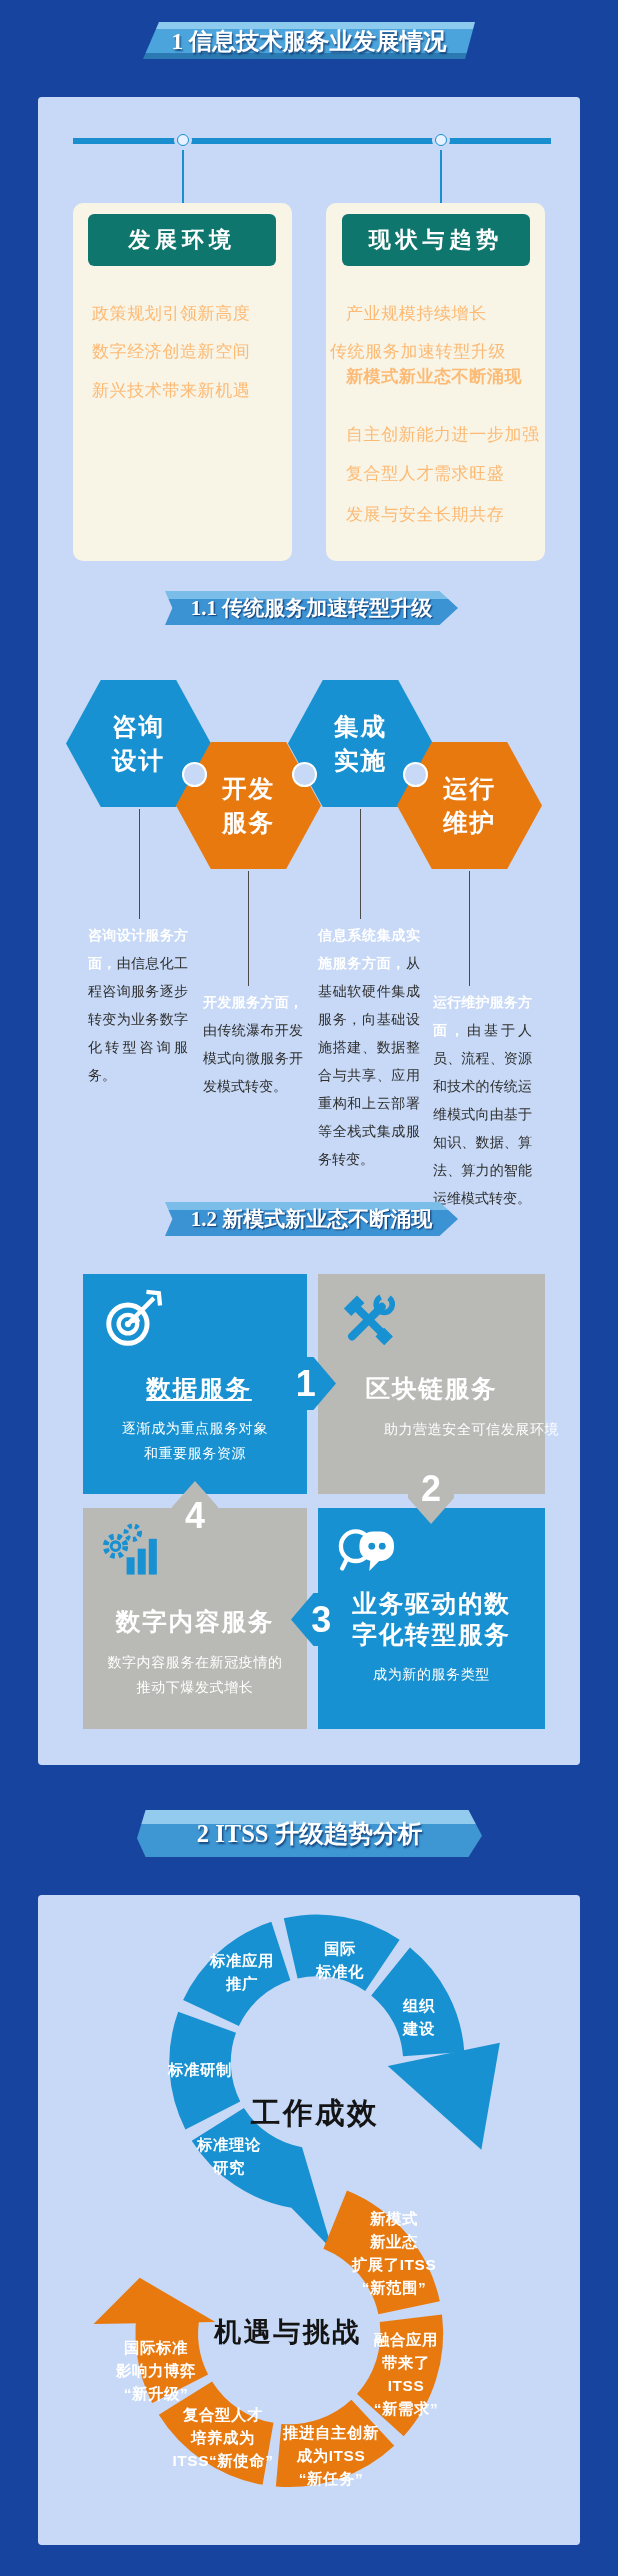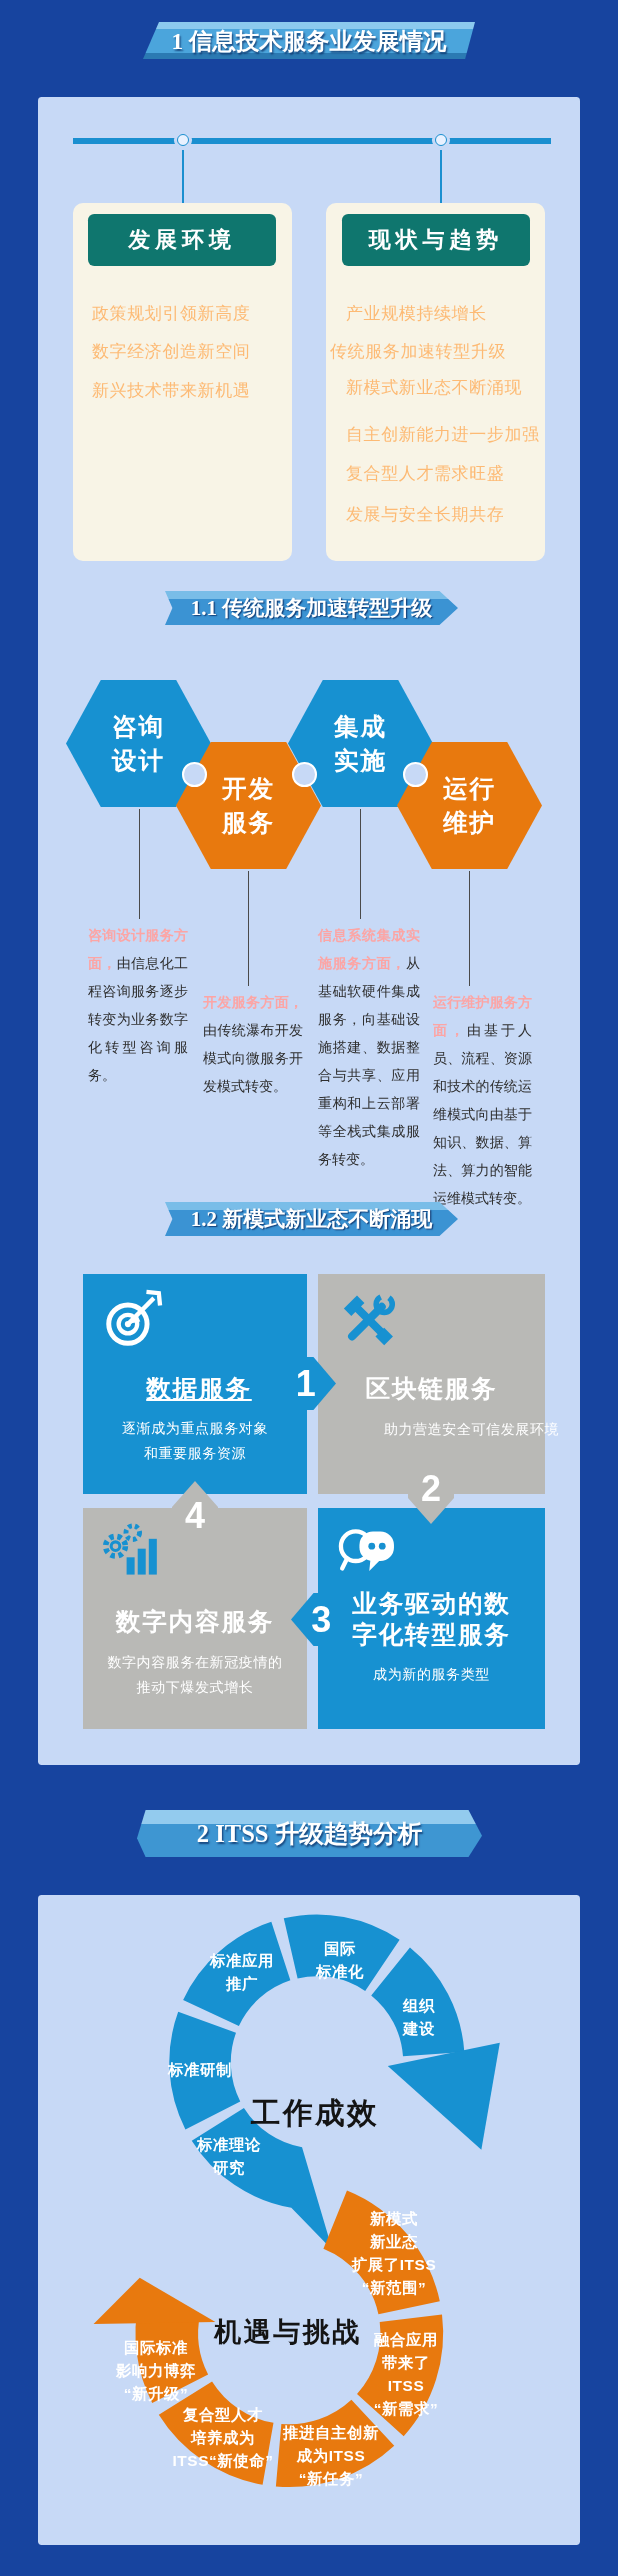--- a/index.html
+++ b/index.html
@@ -61,21 +61,21 @@
   }
   .hex-blue{background:#1791d1;}
   .hex-orange{background:#e8790e;}
   .hex-dot{
     width:24.6px;height:24.6px;border-radius:50%;
     background:#c7d9f6;border:2.5px solid #ffffff;box-sizing:border-box;
   }
   .thin-line{width:1.2px;background:#4a4a4a;}
 
   .para{font-size:14px;line-height:28px;color:#2e2e2e;text-align:justify;}
-  .para b{color:#fca5a5;}
+  .para b{color:#ffffff;}
 
   
   .cell-blue{background:#1791d1;}
   .cell-gray{background:#b9b9b6;}
   .cell-title{color:#fff;font-size:24.6px;font-weight:bold;letter-spacing:1.8px;line-height:31px;}
   .cell-desc{color:#fff;font-size:14px;line-height:24.6px;letter-spacing:0.6px;}
   .num-arrow{color:#fff;font-size:36px;font-weight:bold;}
   .arr-right{clip-path:polygon(0 0,52% 0,100% 50%,52% 100%,0 100%);}
   .arr-down {clip-path:polygon(0 0,100% 0,100% 52%,50% 100%,0 52%);}
   .arr-left {clip-path:polygon(100% 0,48% 0,0 50%,48% 100%,100% 100%);}
@@ -108,21 +108,21 @@
 <div class="abs card-item" style="left:92px;top:302px;">政策规划引领新高度</div>
 <div class="abs card-item" style="left:92px;top:340px;">数字经济创造新空间</div>
 <div class="abs card-item" style="left:92px;top:379px;">新兴技术带来新机遇</div>
 
 <div class="abs cream-card" style="left:326px;top:203px;width:219px;height:358px;"></div>
 <div class="abs card-header center" style="left:342px;top:214px;width:188px;height:52px;">
   <span>现状与趋势</span>
 </div>
 <div class="abs card-item" style="left:346px;top:302px;">产业规模持续增长</div>
 <div class="abs card-item" style="left:330px;top:340px;">传统服务加速转型升级</div>
-<div class="abs card-item" style="left:346px;top:376px;">新模式新业态不断涌现</div>
+<div class="abs card-item" style="left:346px;top:365px;font-weight:bold;">新模式新业态不断涌现</div>
 <div class="abs card-item" style="left:346px;top:423px;">自主创新能力进一步加强</div>
 <div class="abs card-item" style="left:346px;top:462px;">复合型人才需求旺盛</div>
 <div class="abs card-item" style="left:346px;top:503px;">发展与安全长期共存</div>
 
 <div class="abs ribbon-sub center" style="left:165px;top:591px;width:293px;height:34px;font-size:21px;">
   <span>1.1 传统服务加速转型升级</span>
 </div>
 
 <div class="abs hex hex-blue center pre" style="left:66px;top:680px;">咨询
 设计</div>

